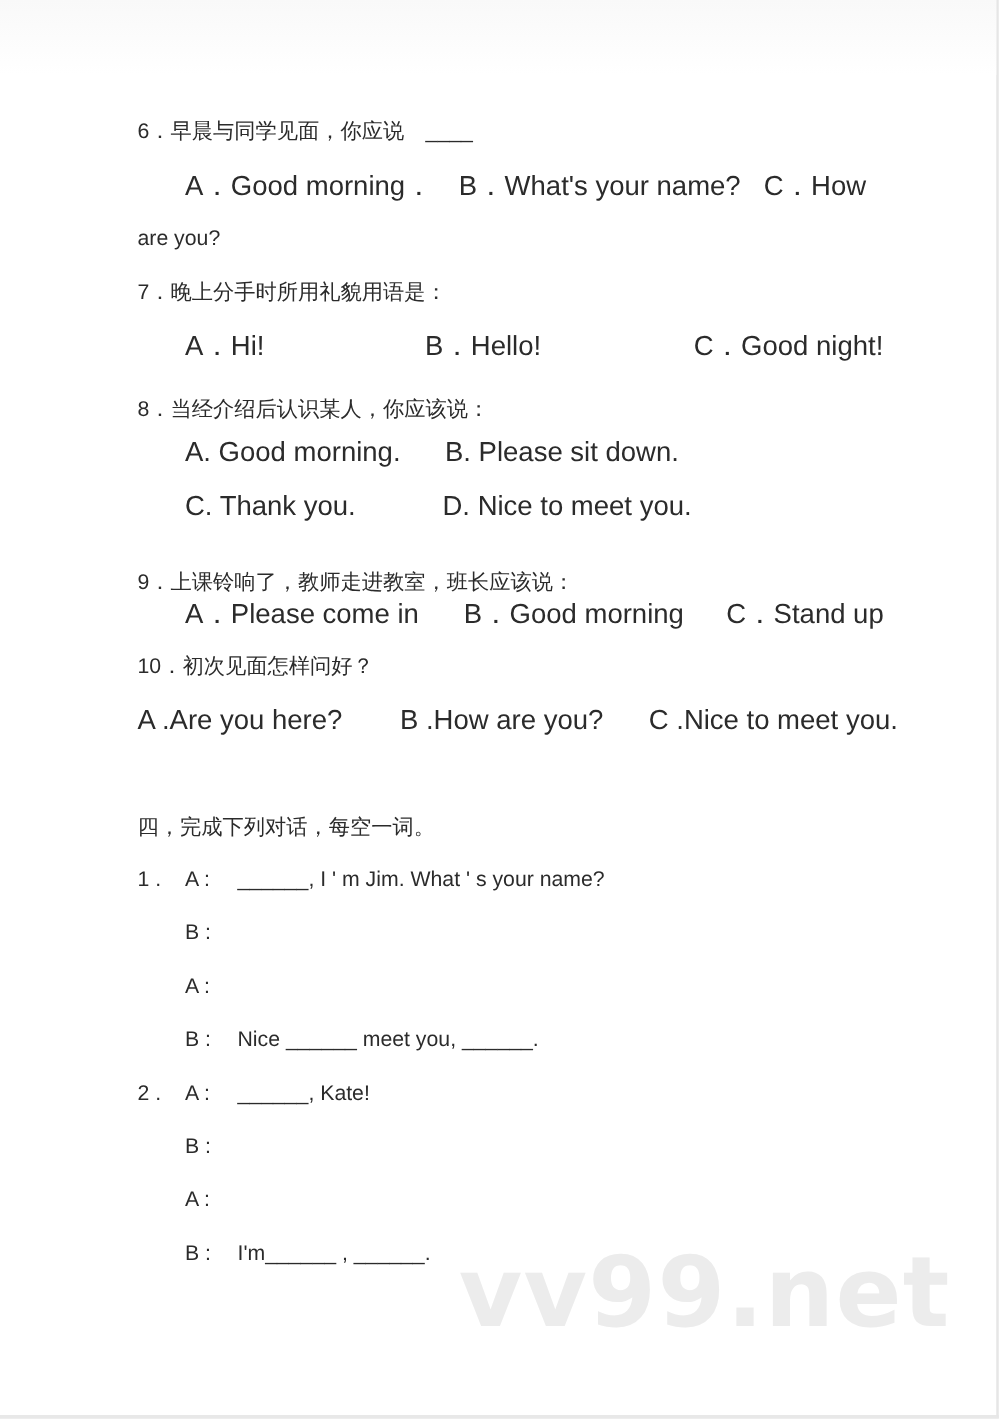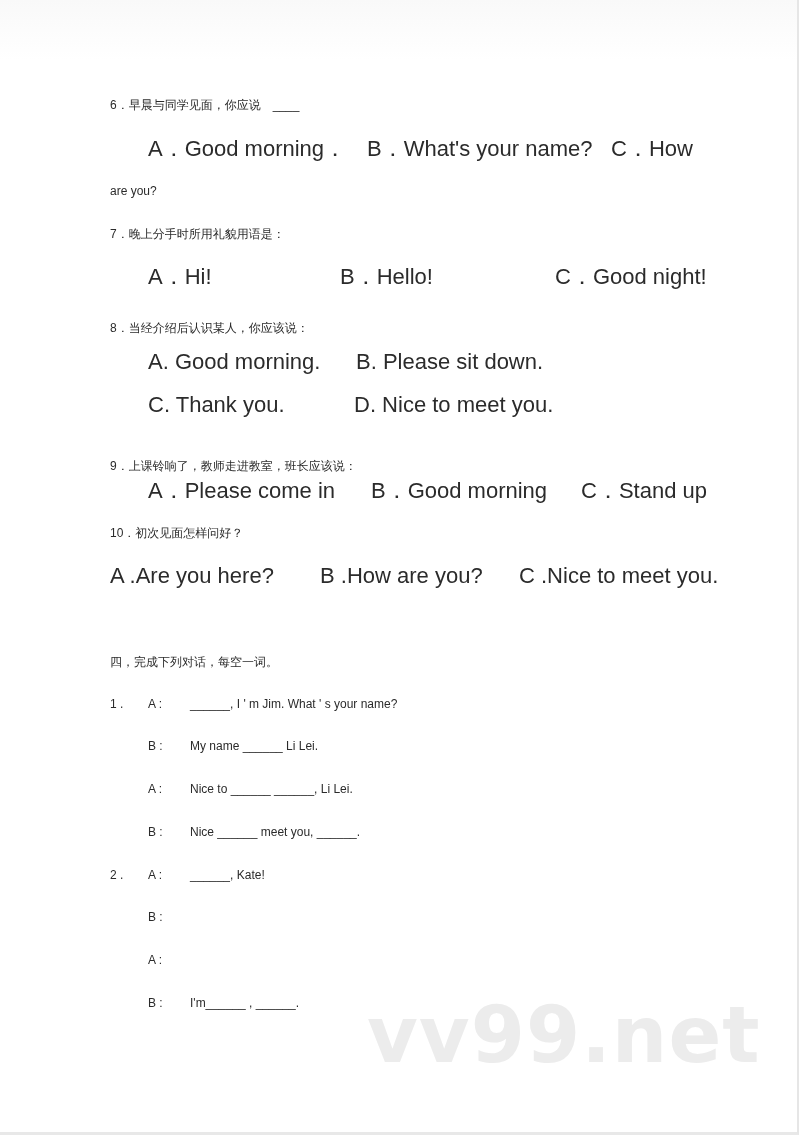--- a/index.html
+++ b/index.html
@@ -25,21 +25,21 @@
       border-right: 2px solid #e6e6e6;
       border-bottom: 3px solid #e8e8e8;
     }
     .page-top-shade {
       position: absolute;
       left: 0; top: 0; width: 100%; height: 60px;
       background: linear-gradient(#f9f9f9, #ffffff);
     }
     .line {
       position: absolute;
-      font-size: 12px;
+      font-size: 17px;
       line-height: 22px;
       white-space: pre;
       color: #2b2b2b;
     }
     .opt {
       position: absolute;
       font-size: 22px;
       line-height: 22px;
       white-space: pre;
       color: #2b2b2b;
@@ -90,24 +90,22 @@
   <div class="opt" style="left:320px; top:565px;">B .How are you?</div>
   <div class="opt" style="left:519px; top:565px;">C .Nice to meet you.</div>
 
   <div class="line" style="left:110px; top:651px;">四，完成下列对话，每空一词。</div>
 
   <div class="line" style="left:110px; top:693px;">1 .</div>
   <div class="line" style="left:148px; top:693px;">A :</div>
   <div class="line" style="left:190px; top:693px;">______, I ' m Jim. What ' s your name?</div>
 
   <div class="line" style="left:148px; top:735px;">B :</div>
-  <div class="line" style="left:190px; top:735px;">My name ______ Li Lei.</div>
 
   <div class="line" style="left:148px; top:778px;">A :</div>
-  <div class="line" style="left:190px; top:778px;">Nice to ______ ______, Li Lei.</div>
 
   <div class="line" style="left:148px; top:821px;">B :</div>
   <div class="line" style="left:190px; top:821px;">Nice ______ meet you, ______.</div>
 
   <div class="line" style="left:110px; top:864px;">2 .</div>
   <div class="line" style="left:148px; top:864px;">A :</div>
   <div class="line" style="left:190px; top:864px;">______, Kate!</div>
 
   <div class="line" style="left:148px; top:906px;">B :</div>
 

